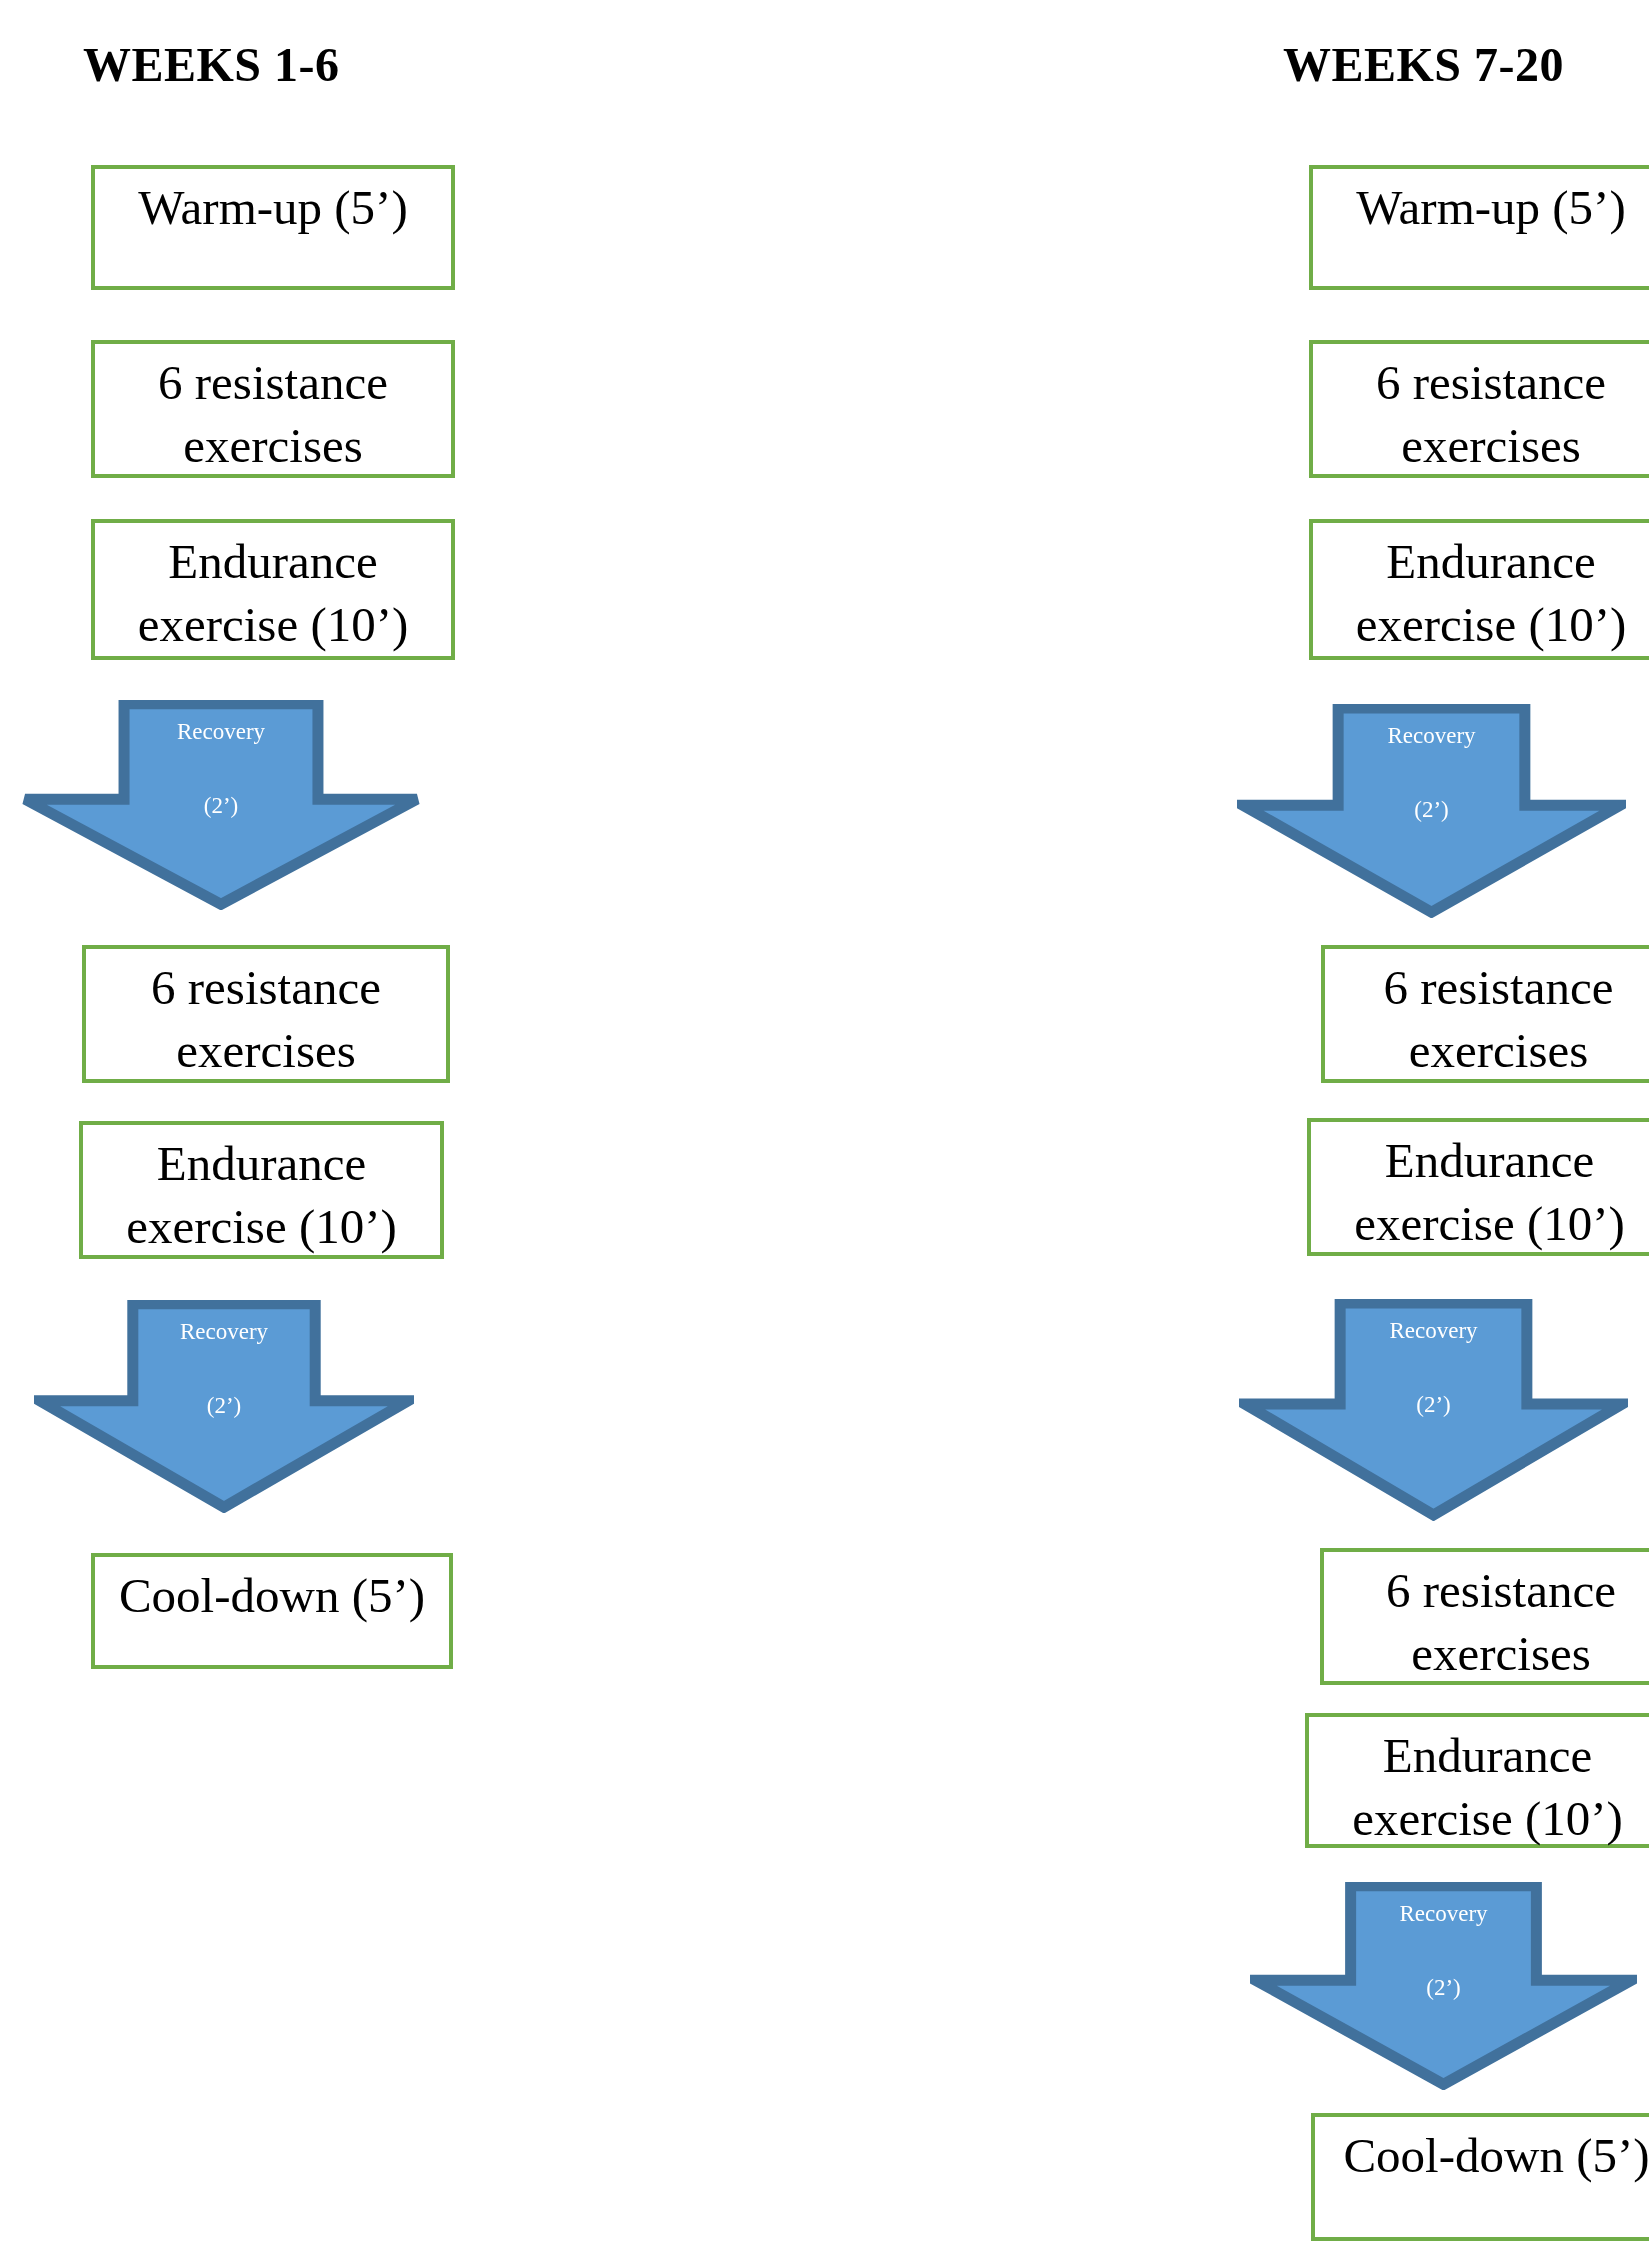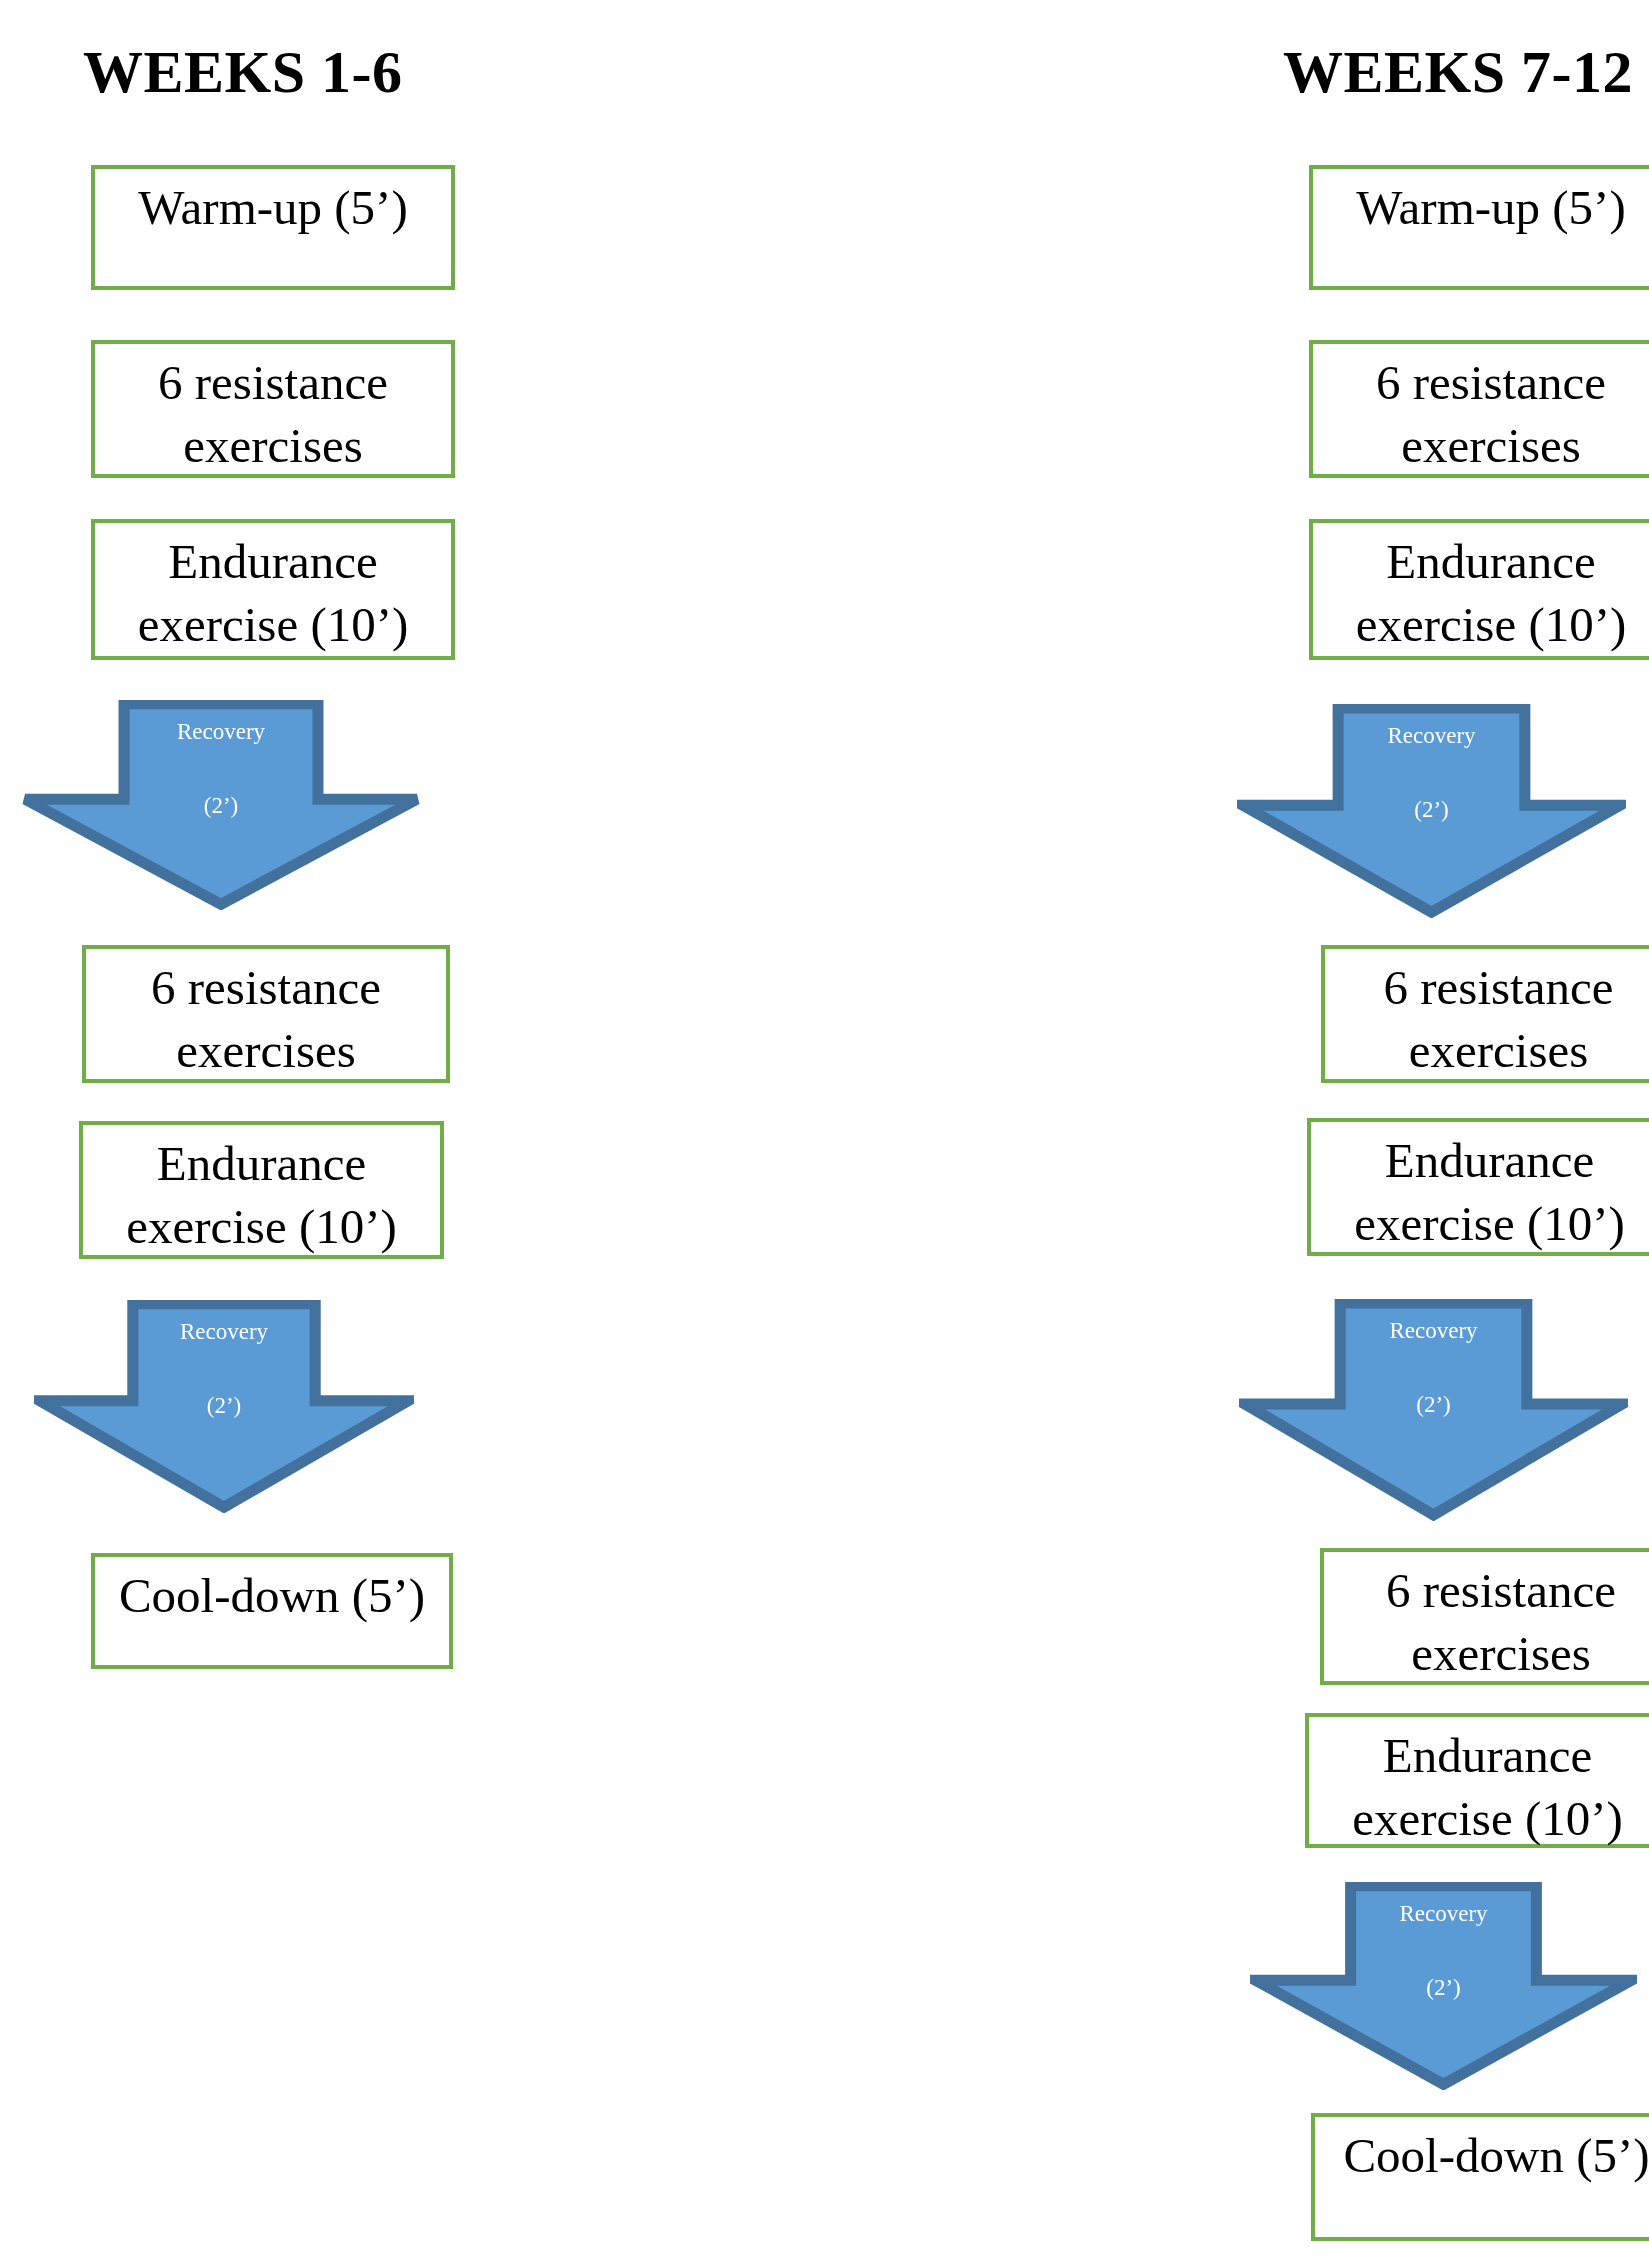--- a/index.html
+++ b/index.html
@@ -19,21 +19,21 @@
   }
   #canvas{
     position:relative;
     width:1649px;height:2261px;
     background:var(--background);
     overflow:hidden;
   }
   .col-title{
     position:absolute;
     font-weight:bold;
-    font-size:60px;
+    font-size:48px;
     line-height:1.1;
     letter-spacing:0.5px;
     white-space:nowrap;
   }
   .box{
     position:absolute;
     background:#ffffff;
     border:4.7px solid var(--box-border);
     text-align:center;
     font-size:49px;
@@ -94,21 +94,21 @@
   <div class="arrow" style="left:34px;top:1300px;width:380px;height:213px;">
     <svg viewBox="0 0 200 110" preserveAspectRatio="none">
       <polygon points="52,2 148,2 148,52 197,52 100,107 3,52 52,52" style="fill:var(--arrow-fill);stroke:var(--arrow-border);" stroke-width="11" vector-effect="non-scaling-stroke"></polygon>
     </svg>
     <div class="arrow-line1">Recovery</div>
     <div class="arrow-line2">(2’)</div>
   </div>
 
   <div class="box" style="left:45px;top:1553px;width:362px;height:116px;">Cool-down (5’)</div>
 
-  <div class="col-title" style="left:1283px;top:39px;">WEEKS 7-12</div>
+  <div class="col-title" style="left:1283px;top:39px;">WEEKS 7-20</div>
 
   <div class="box" style="left:1263px;top:165px;width:364px;height:125px;">Warm-up (5’)</div>
 
   <div class="box" style="left:1263px;top:340px;width:364px;height:138px;">6 resistance
 exercises</div>
 
   <div class="box" style="left:1263px;top:519px;width:364px;height:141px;">Endurance
 exercise (10’)</div>
 
   <div class="arrow" style="left:1237px;top:704px;width:389px;height:214px;">

